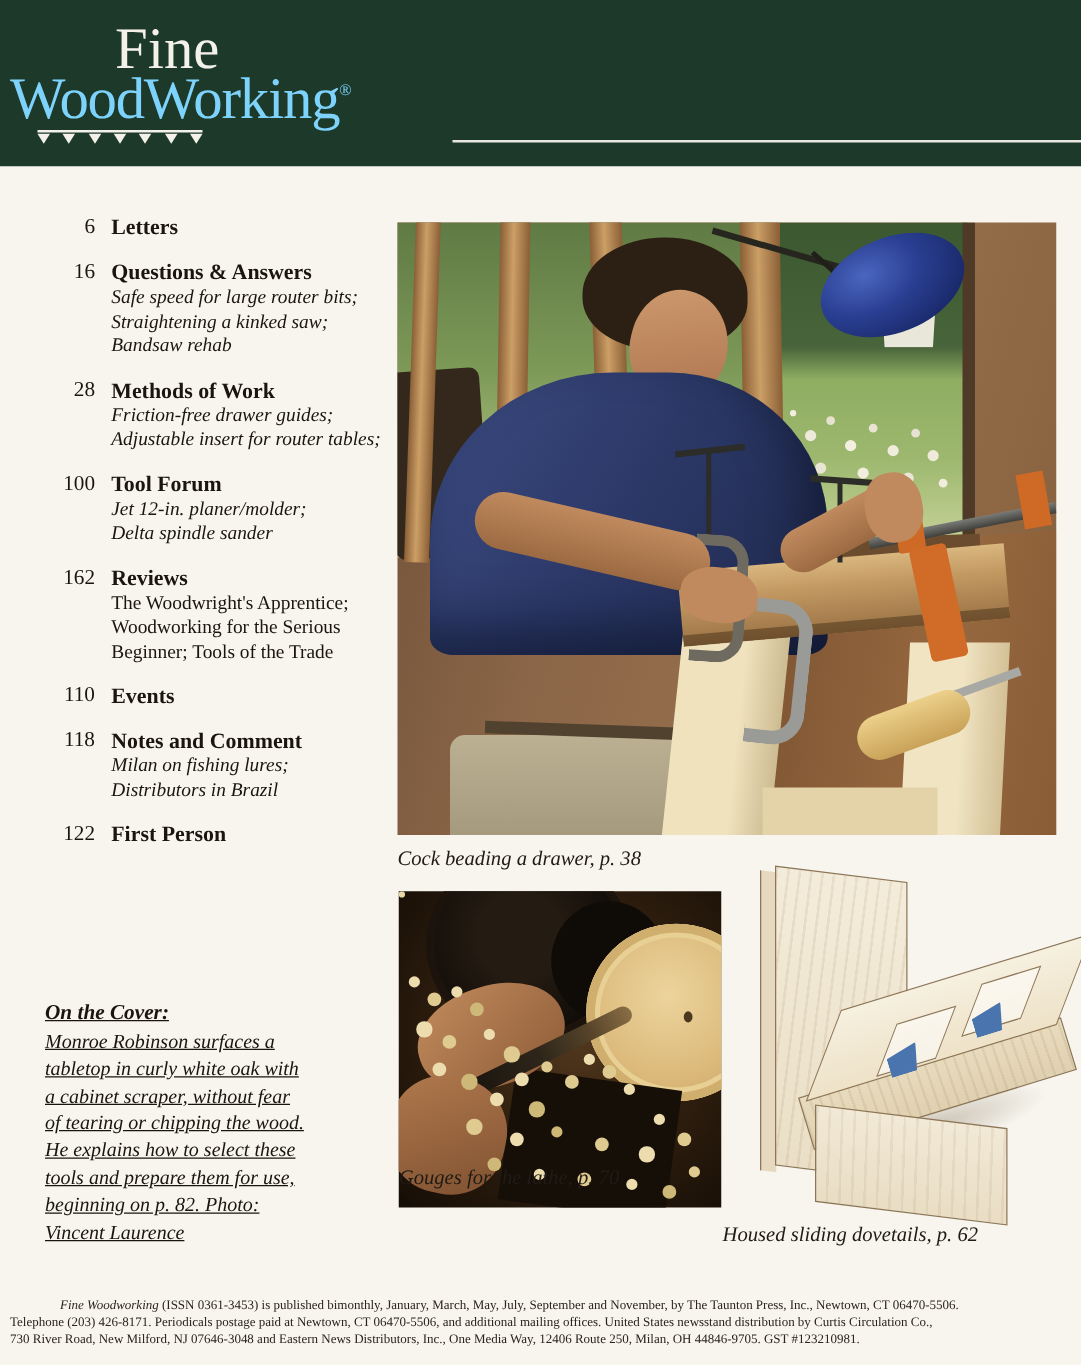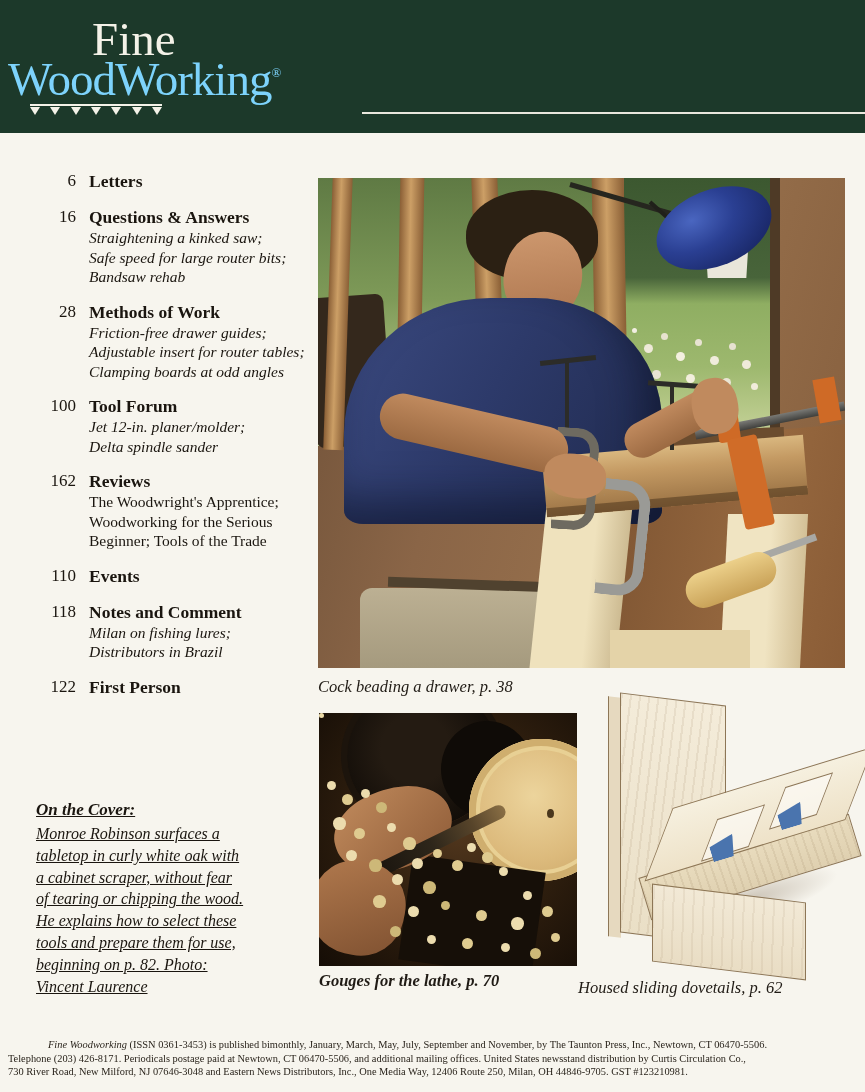--- a/index.html
+++ b/index.html
@@ -32,21 +32,21 @@
   .dept-sub.roman{font-style:normal;}
 
   
   .cover-note{position:absolute;left:36px;top:799px;width:212px;text-decoration:underline;}
   .cover-heading{font-weight:bold;font-style:italic;font-size:17px;line-height:22px;margin-bottom:2px;}
   .cover-body{font-style:italic;font-size:16px;line-height:21.8px;}
 
   
   .caption{position:absolute;font-style:italic;font-size:16.5px;color:#201b15;}
   .caption-main{left:318px;top:677px;}
-  .caption-lathe{left:319px;top:971px;font-weight:bold;}
+  .caption-lathe{left:319px;top:932px;}
   .caption-dovetail{left:578px;top:978px;}
 
   
   .photo-main{position:absolute;left:318px;top:178px;width:527px;height:490px;overflow:hidden;
       background:linear-gradient(105deg,#6f5138 0%,#8a6547 30%,#97704c 60%,#855e3d 100%);}
   .pm-window-left{position:absolute;left:0;top:0;width:300px;height:268px;
       background:linear-gradient(180deg,#5f7a44 0%,#7e9a58 45%,#a9bd7d 75%,#c3cf96 100%);}
   .pm-post{position:absolute;top:-4px;height:276px;background:linear-gradient(90deg,#8a5f36,#cc9f66 45%,#8a5f36);}
   .pm-post.p1{left:10px;width:20px;transform:rotate(2deg);}
   .pm-post.p2{left:80px;width:24px;transform:rotate(1deg);}
@@ -204,33 +204,32 @@
       <div class="dept-page">6</div>
       <div class="dept-body">
           <div class="dept-title">Letters</div>
         </div>
     </div>
 
     <div class="dept-item">
       <div class="dept-page">16</div>
       <div class="dept-body">
         <div class="dept-title">Questions &amp; Answers</div>
+        <div class="dept-sub">Safe speed for large router bits;</div>
         <div class="dept-sub">Straightening a kinked saw;</div>
-        <div class="dept-sub">Safe speed for large router bits;</div>
         <div class="dept-sub">Bandsaw rehab</div>
       </div>
     </div>
 
     <div class="dept-item">
       <div class="dept-page">28</div>
       <div class="dept-body">
         <div class="dept-title">Methods of Work</div>
         <div class="dept-sub">Friction-free drawer guides;</div>
         <div class="dept-sub">Adjustable insert for router tables;</div>
-        <div class="dept-sub">Clamping boards at odd angles</div>
       </div>
     </div>
 
     <div class="dept-item">
       <div class="dept-page">100</div>
       <div class="dept-body">
         <div class="dept-title">Tool Forum</div>
         <div class="dept-sub">Jet 12-in. planer/molder;</div>
         <div class="dept-sub">Delta spindle sander</div>
       </div>

